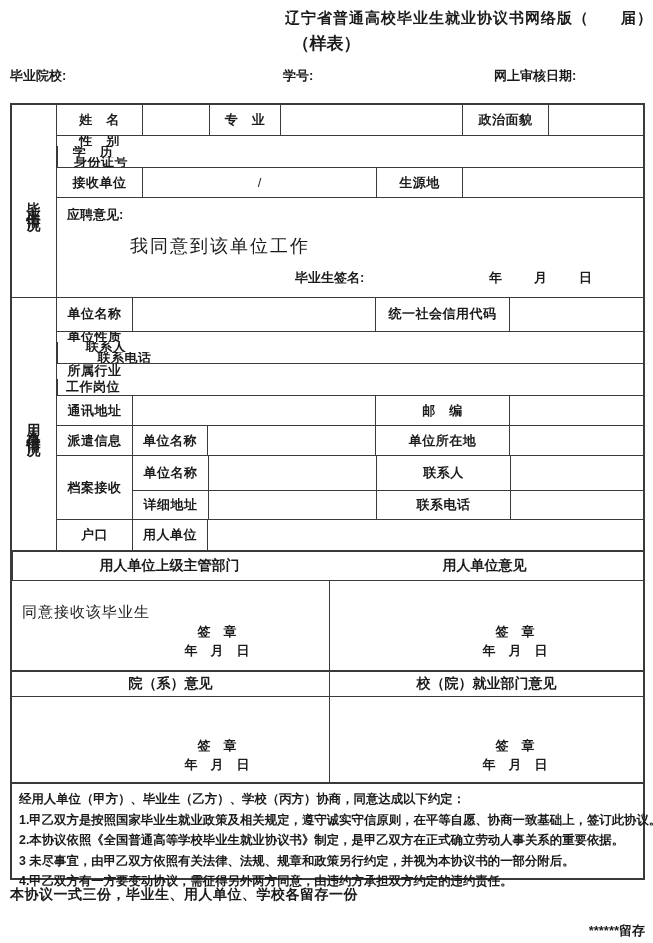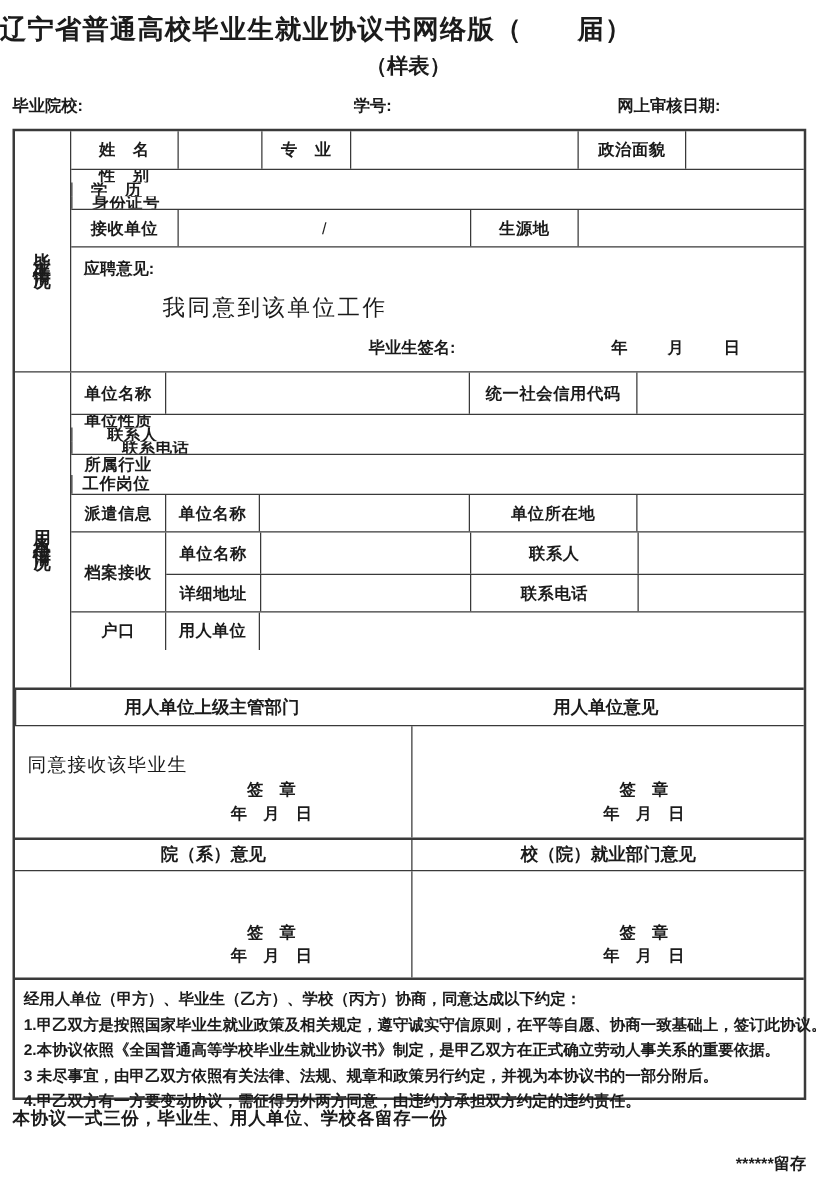--- a/index.html
+++ b/index.html
@@ -1,18 +1,18 @@
 <!DOCTYPE html>
 <html><head>
 <meta charset="utf-8">
 <style>
   html,body{margin:0;padding:0;background:#ffffff;}
   body{width:653px;height:943px;position:relative;font-family:"Liberation Sans",sans-serif;color:#1b1b1b;}
   .page{position:absolute;inset:0;background:#fff;}
-  .title1{margin-top:9px;text-align:left;font-size:21px;font-weight:bold;letter-spacing:1px;}
+  .title1{margin-top:9px;text-align:right;font-size:15px;font-weight:bold;letter-spacing:1px;}
   .title2{margin-top:4px;text-align:center;font-size:17px;font-weight:bold;}
   .inforow{position:relative;height:20px;margin-top:12px;font-size:13px;font-weight:bold;}
   .if1{position:absolute;left:10px;top:0;}
   .if2{position:absolute;left:283px;top:0;}
   .if3{position:absolute;left:494px;top:0;}
   .tbl{position:absolute;left:10px;top:103px;width:635px;height:777px;border:2px solid #3a3a3a;box-sizing:border-box;background:#fff;}
   .sec{display:flex;box-sizing:border-box;}
   .sec2{border-top:1px solid #3a3a3a;}
   .vlabel{width:45px;flex:0 0 45px;border-right:1px solid #3a3a3a;display:flex;align-items:center;justify-content:center;
           font-weight:bold;font-size:14px;writing-mode:vertical-rl;text-orientation:upright;letter-spacing:4px;box-sizing:border-box;}
@@ -107,20 +107,26 @@
           <div class="cell" style="width:71px;"></div>
           <div class="cell lbl" style="width:134px;">联系电话</div>
           <div class="cell grow"></div>
         </div>
         <div class="row h32">
           <div class="cell lbl" style="width:75px;">所属行业</div>
           <div class="cell" style="width:172px;"></div>
           <div class="cell lbl" style="width:71px;">工作岗位</div>
           <div class="cell grow"></div>
         </div>
+        <div class="row h31">
+          <div class="cell lbl" style="width:75px;">通讯地址</div>
+          <div class="cell" style="width:243px;"></div>
+          <div class="cell lbl" style="width:134px;">邮　编</div>
+          <div class="cell grow"></div>
+        </div>
         <div class="row h30">
           <div class="cell lbl" style="width:75px;">派遣信息</div>
           <div class="cell lbl" style="width:75px;">单位名称</div>
           <div class="cell" style="width:168px;"></div>
           <div class="cell lbl" style="width:134px;">单位所在地</div>
           <div class="cell grow"></div>
         </div>
         <div class="row" style="height:64px;">
           <div class="cell lbl" style="width:75px;">档案接收</div>
           <div style="flex:1;display:flex;flex-direction:column;border-left:1px solid #3a3a3a;box-sizing:border-box;min-width:0;">

